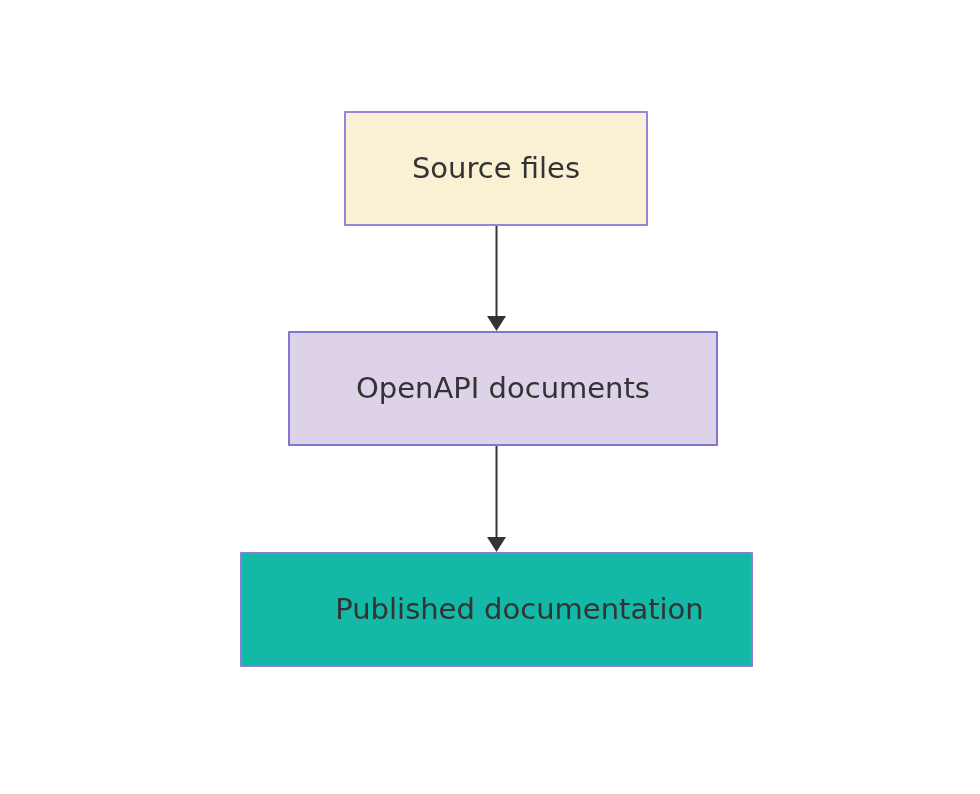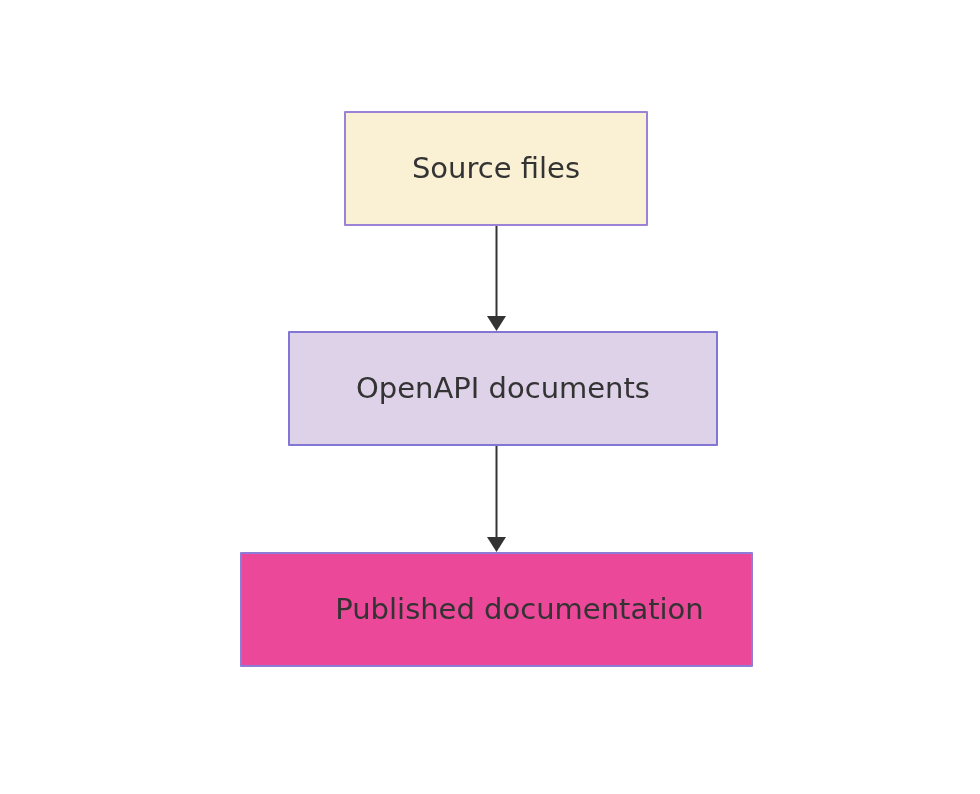--- a/index.html
+++ b/index.html
@@ -61,17 +61,17 @@
   </svg>
 
   <div class="node" id="node-0" style="background: rgb(250, 241, 212); border-color: rgb(156, 130, 214);">
     <span class="node-label">Source files</span>
   </div>
 
   <div class="node" id="node-1" style="background: rgb(222, 210, 233); border-color: rgb(129, 118, 211);">
     <span class="node-label">OpenAPI documents</span>
   </div>
 
-  <div class="node" id="node-2" style="background: #ec4899; border-color: rgb(142, 125, 216); padding-left: 46px;">
+  <div class="node" id="node-2" style="background: #14b8a6; border-color: rgb(142, 125, 216); padding-left: 46px;">
     <span class="node-label">Published documentation</span>
   </div>
 
 </div>
 
 </body></html>

